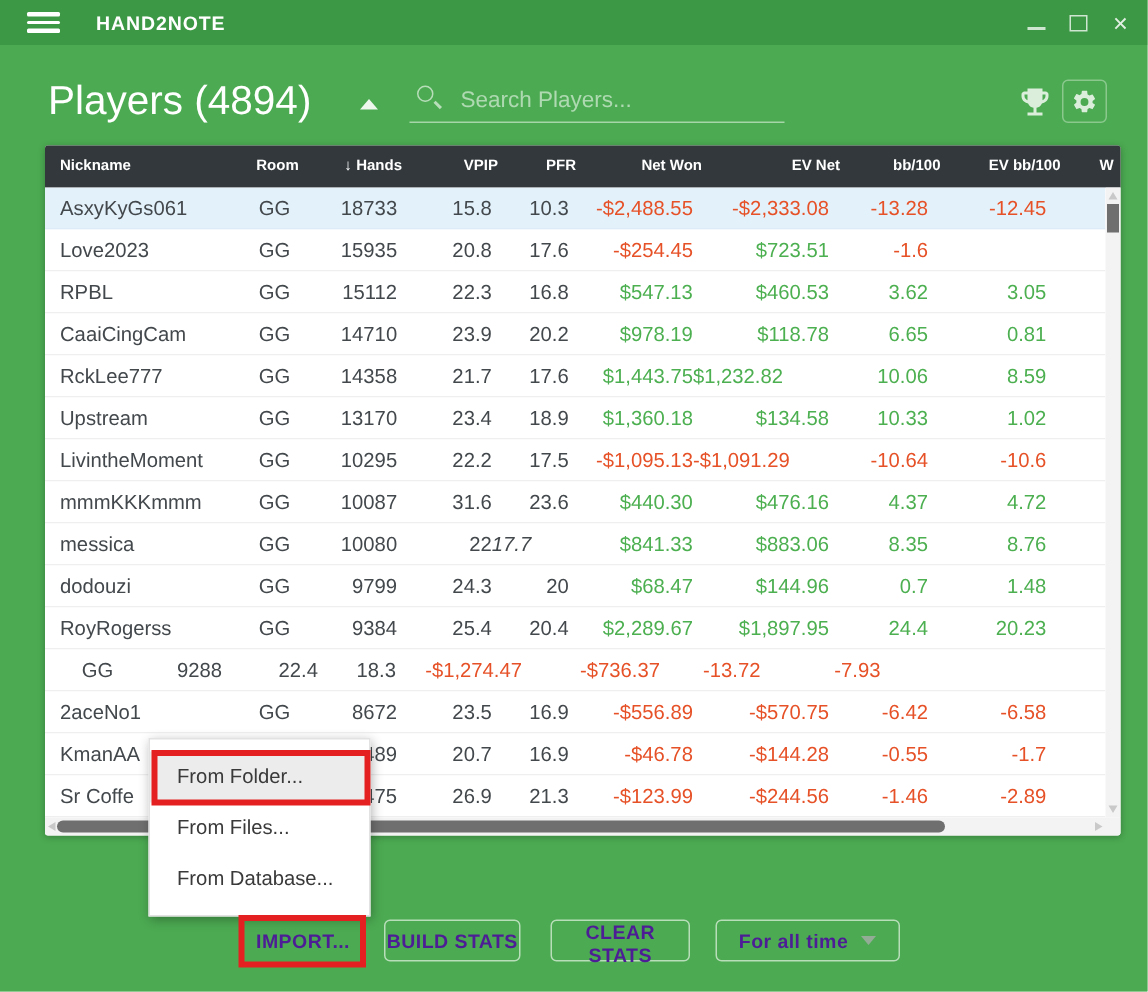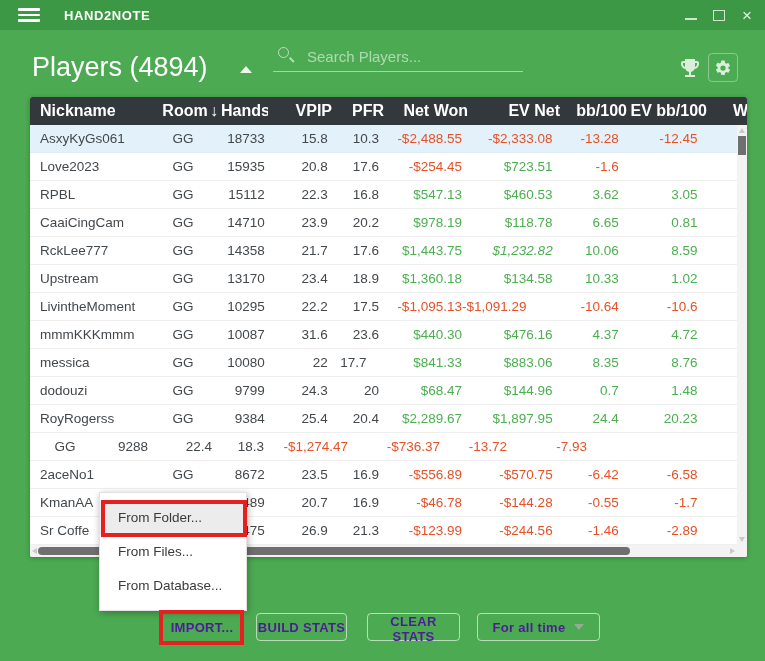--- a/index.html
+++ b/index.html
@@ -15,40 +15,40 @@
   .winbtn { position:absolute; top:0; width:28px; height:30px; display:flex; align-items:center; justify-content:center; }
   .winbtn.min { right:60px; } .winbtn.max { right:32px; } .winbtn.close { right:4px; }
   .min-glyph { width:12px; height:2px; background:rgba(255,255,255,.75); margin-top:8px; }
   .max-glyph { width:12px; height:11px; border:1.5px solid rgba(255,255,255,.75); }
   .close-glyph { font-size:17px; color:rgba(255,255,255,.85); line-height:1; }
 
   
   .page-title { position:absolute; left:32px; top:52px; font-size:27px; font-weight:400; color:#fff; }
   .title-caret { position:absolute; left:240px; top:66px; width:0; height:0;
     border-left:6px solid transparent; border-right:6px solid transparent; border-bottom:7px solid rgba(255,255,255,.9); }
-  .search-wrap { position:absolute; left:273px; top:42px; width:250px; height:30px; }
+  .search-wrap { position:absolute; left:273px; top:52px; width:250px; height:30px; }
   .search-icon { position:absolute; left:5px; top:5px; width:11px; height:11px;
     border:1.5px solid rgba(255,255,255,.6); border-radius:50%; }
   .search-icon::after { content:""; position:absolute; left:10px; top:11px; width:6px; height:1.5px;
     background:rgba(255,255,255,.6); transform:rotate(45deg); }
   .search-input { position:absolute; left:0; top:0; width:250px; height:30px; background:transparent;
     border:none; border-bottom:1px solid rgba(255,255,255,.5); color:#fff; font-size:15px; padding-left:34px;
     font-family:"Liberation Sans", sans-serif; outline:none; }
   .search-input::placeholder { color:rgba(255,255,255,.55); }
   .trophy-btn { position:absolute; left:678px; top:56px; width:24px; height:24px; }
   .gear-btn { position:absolute; left:708px; top:53px; width:30px; height:29px; border:1px solid rgba(255,255,255,.35);
     border-radius:4px; display:flex; align-items:center; justify-content:center; background:transparent; }
   .icon-svg { fill:rgba(255,255,255,.8); }
 
   
   .card { position:absolute; left:30px; top:97px; width:717px; height:460px; background:#fff;
     border-radius:2px; box-shadow:0 1px 5px rgba(0,0,0,.28); }
   .hrow { display:flex; height:28px; line-height:28px; background:#33383C; padding-left:10px;
     border-radius:2px 2px 0 0; overflow:hidden; }
-  .hcell { font-size:16px; font-weight:700; color:#fff; white-space:nowrap; overflow:hidden; cursor:pointer; }
+  .hcell { font-size:10px; font-weight:700; color:#fff; white-space:nowrap; overflow:hidden; cursor:pointer; }
   .sort-arrow { font-weight:400; margin-right:3px; }
   .tbody { position:absolute; left:0; top:28px; width:707px; height:420px; overflow:hidden; }
   .trow { display:flex; height:28px; line-height:27px; border-bottom:1px solid #efefef; background:#fff;
     padding-left:10px; cursor:pointer; }
   .trow.selected { background:#E3F1FA; border-bottom-color:#dcebf7; }
   .cell { font-size:13.5px; color:#43484C; white-space:nowrap; overflow:hidden; }
   .cell.pos { color:#4CAF50; } .cell.neg { color:#E65127; }
 
   
   .vscroll { position:absolute; right:0; top:28px; width:10px; height:420px; background:#f3f3f3; }
@@ -188,21 +188,21 @@
           <div class="cell pos" style="width: 80px; text-align: right;">0.81</div>
           <div class="cell" style="width: 40px; text-align: left;"></div>
         </div>
         <div class="trow">
           <div class="cell" style="width: 120px; text-align: left;">RckLee777</div>
           <div class="cell" style="width: 50px; text-align: center;">GG</div>
           <div class="cell" style="width: 58px; text-align: right;">14358</div>
           <div class="cell" style="width: 64px; text-align: right;">21.7</div>
           <div class="cell" style="width: 52px; text-align: right;">17.6</div>
           <div class="cell pos" style="width: 84px; text-align: right;">$1,443.75</div>
-          <div class="cell pos" style="width: 92px; text-align: right; font-style: italic;">$1,232.82</div>
+          <div class="cell pos" style="width: 92px; text-align: left;">$1,232.82</div>
           <div class="cell pos" style="width: 67px; text-align: right;">10.06</div>
           <div class="cell pos" style="width: 80px; text-align: right;">8.59</div>
           <div class="cell" style="width: 40px; text-align: left;"></div>
         </div>
         <div class="trow">
           <div class="cell" style="width: 120px; text-align: left;">Upstream</div>
           <div class="cell" style="width: 50px; text-align: center;">GG</div>
           <div class="cell" style="width: 58px; text-align: right;">13170</div>
           <div class="cell" style="width: 64px; text-align: right;">23.4</div>
           <div class="cell" style="width: 52px; text-align: right;">18.9</div>
@@ -234,21 +234,21 @@
           <div class="cell pos" style="width: 92px; text-align: right;">$476.16</div>
           <div class="cell pos" style="width: 67px; text-align: right;">4.37</div>
           <div class="cell pos" style="width: 80px; text-align: right;">4.72</div>
           <div class="cell" style="width: 40px; text-align: left;"></div>
         </div>
         <div class="trow">
           <div class="cell" style="width: 120px; text-align: left;">messica</div>
           <div class="cell" style="width: 50px; text-align: center;">GG</div>
           <div class="cell" style="width: 58px; text-align: right;">10080</div>
           <div class="cell" style="width: 64px; text-align: right;">22</div>
-          <div class="cell" style="width: 52px; text-align: center;">17.7</div>
+          <div class="cell" style="width: 52px; text-align: left; font-style: italic;">17.7</div>
           <div class="cell pos" style="width: 84px; text-align: right;">$841.33</div>
           <div class="cell pos" style="width: 92px; text-align: right;">$883.06</div>
           <div class="cell pos" style="width: 67px; text-align: right;">8.35</div>
           <div class="cell pos" style="width: 80px; text-align: right;">8.76</div>
           <div class="cell" style="width: 40px; text-align: left;"></div>
         </div>
         <div class="trow">
           <div class="cell" style="width: 120px; text-align: left;">dodouzi</div>
           <div class="cell" style="width: 50px; text-align: center;">GG</div>
           <div class="cell" style="width: 58px; text-align: right;">9799</div>

